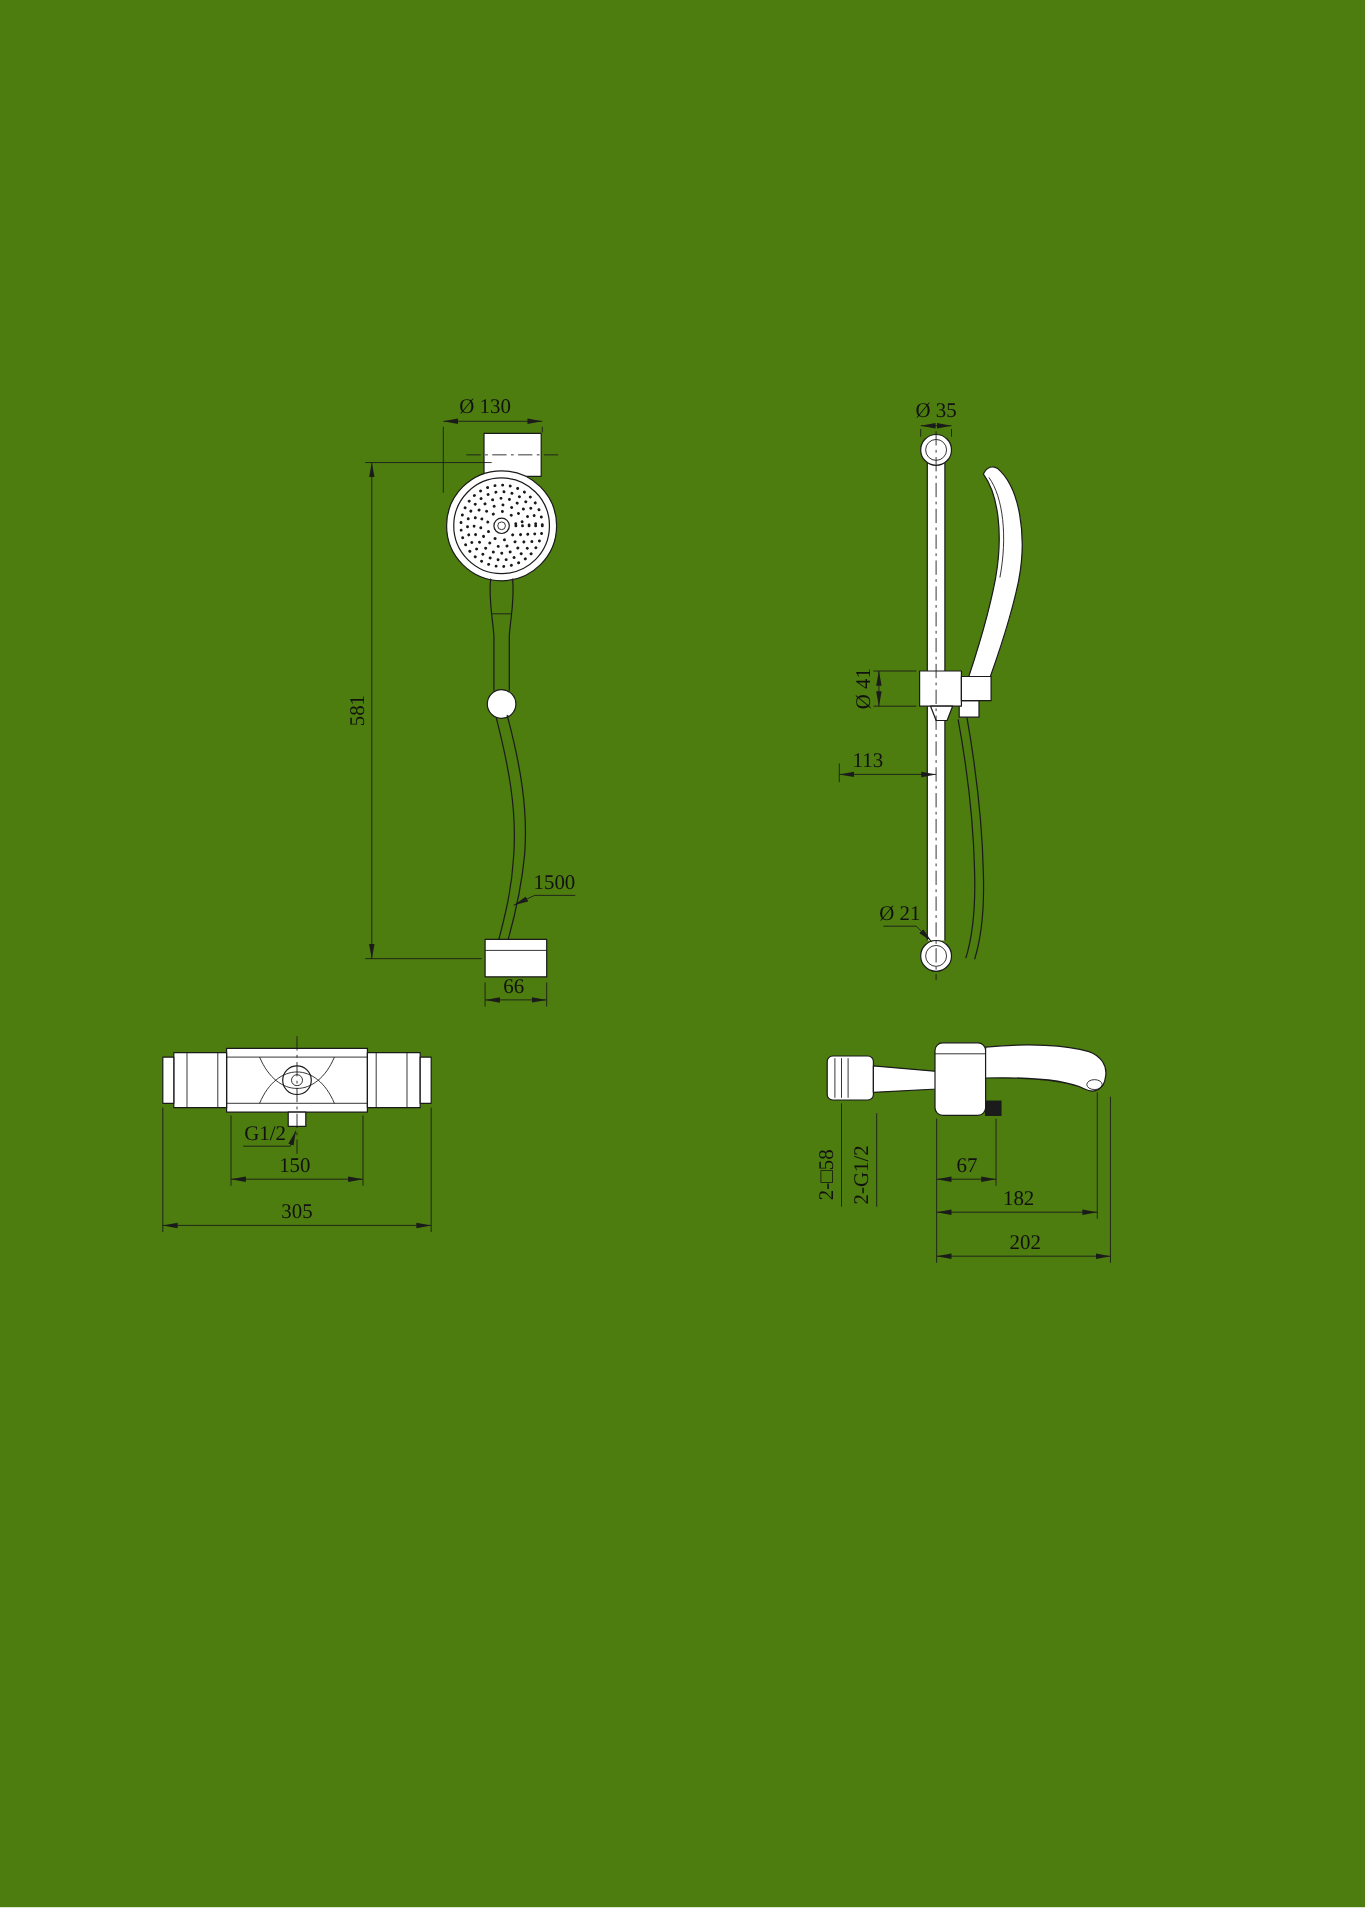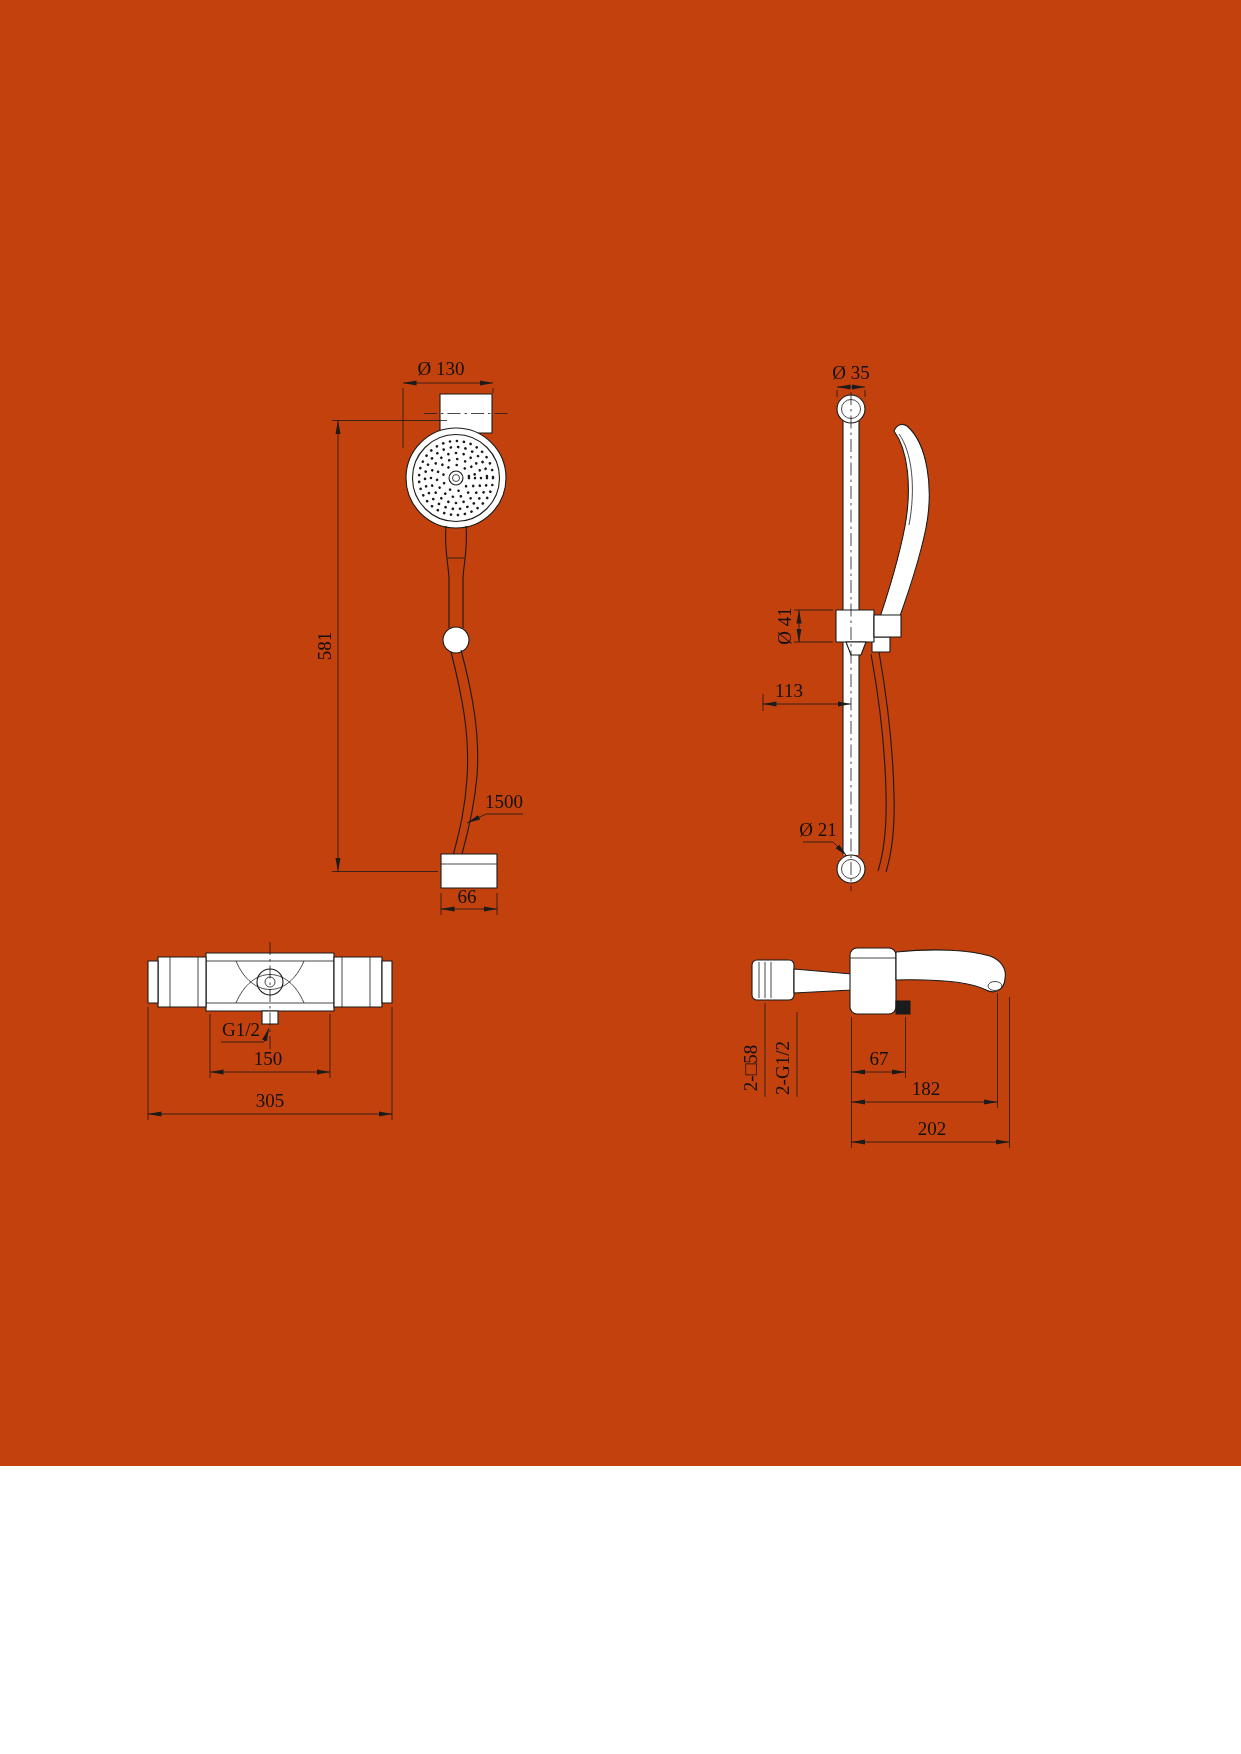--- a/index.html
+++ b/index.html
@@ -1,16 +1,16 @@
 <!DOCTYPE html>
 <html><head>
 <meta charset="utf-8">
 <style>
   html,body{margin:0;padding:0;background:#fff}
-  .sheet{position:relative;width:1241px;height:1466px;background:#c2410c;overflow:hidden}
+  .sheet{position:relative;width:1241px;height:1734px;background:#4d7c0f;overflow:hidden}
   svg{display:block}
   .ln{fill:none;stroke:#1b1b1b;stroke-width:1.1;stroke-linejoin:round}
   .lnw{fill:#ffffff;stroke:#1b1b1b;stroke-width:1.1;stroke-linejoin:round}
   .thin{stroke-width:0.8}
   .cl{stroke-dasharray:13 4 2.5 4;stroke-width:0.8}
   .dim{fill:none;stroke:#1b1b1b;stroke-width:0.8}
   .blk{fill:#1b1b1b;stroke:#1b1b1b}
   .dots{fill:none;stroke:#1b1b1b;stroke-width:2.6;stroke-linecap:round}
   text.d{font-family:"Liberation Serif",serif;font-size:19px;fill:#111}
 </style>

